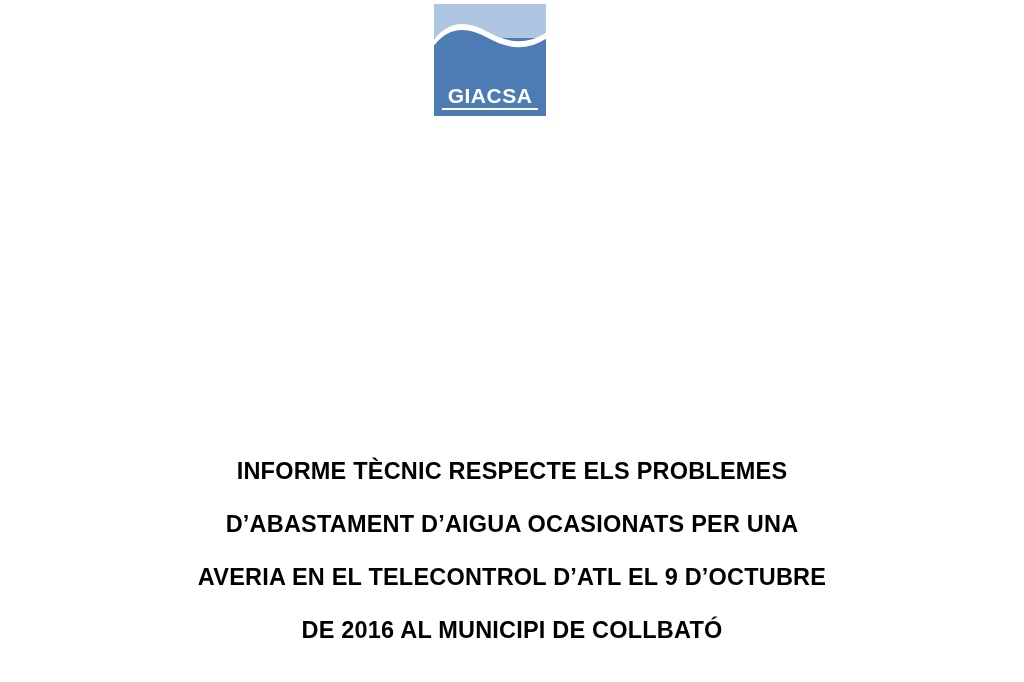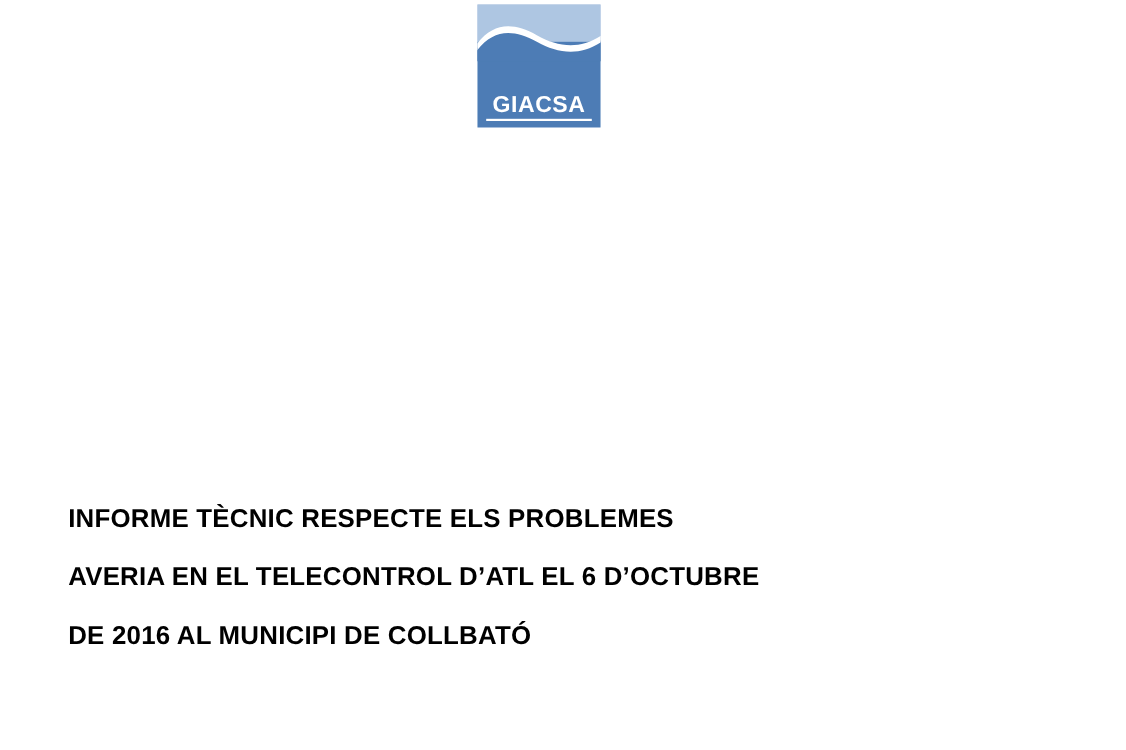--- a/index.html
+++ b/index.html
@@ -81,21 +81,21 @@
     height: 2px;
     background: #ffffff;
   }
 
   
   .title-block {
     position: absolute;
     left: 62px;
     top: 445px;
     width: 900px;
-    text-align: left;
+    text-align: center;
   }
   .title-line {
     font-size: 23.5px;
     font-weight: bold;
     line-height: 53px;
     letter-spacing: 0.2px;
     white-space: nowrap;
     font-family: "Liberation Sans", sans-serif;
     color: #000000;
   }
@@ -113,17 +113,18 @@
         <path d="M0,26 C16,4 34,4 56,16 C76,27 96,30 118,14 L118,36 L0,36 Z" fill="#4d7cb5"></path>
         <path d="M0,22 C16,0 34,0 56,12 C76,23 96,26 118,10 L118,16 C96,32 76,29 56,18 C34,6 16,6 0,28 Z" fill="#ffffff"></path>
       </svg>
       <div class="logo-text">GIACSA</div>
       <div class="logo-text-underline"></div>
     </div>
   </div>
 
   <div class="title-block">
     <div class="title-line">INFORME TÈCNIC RESPECTE ELS PROBLEMES</div>
-    <div class="title-line">AVERIA EN EL TELECONTROL D’ATL EL 6 D’OCTUBRE</div>
+    <div class="title-line">D’ABASTAMENT D’AIGUA OCASIONATS PER UNA</div>
+    <div class="title-line">AVERIA EN EL TELECONTROL D’ATL EL 9 D’OCTUBRE</div>
     <div class="title-line">DE 2016 AL MUNICIPI DE COLLBATÓ</div>
   </div>
 
 </div>
 
 </body></html>

